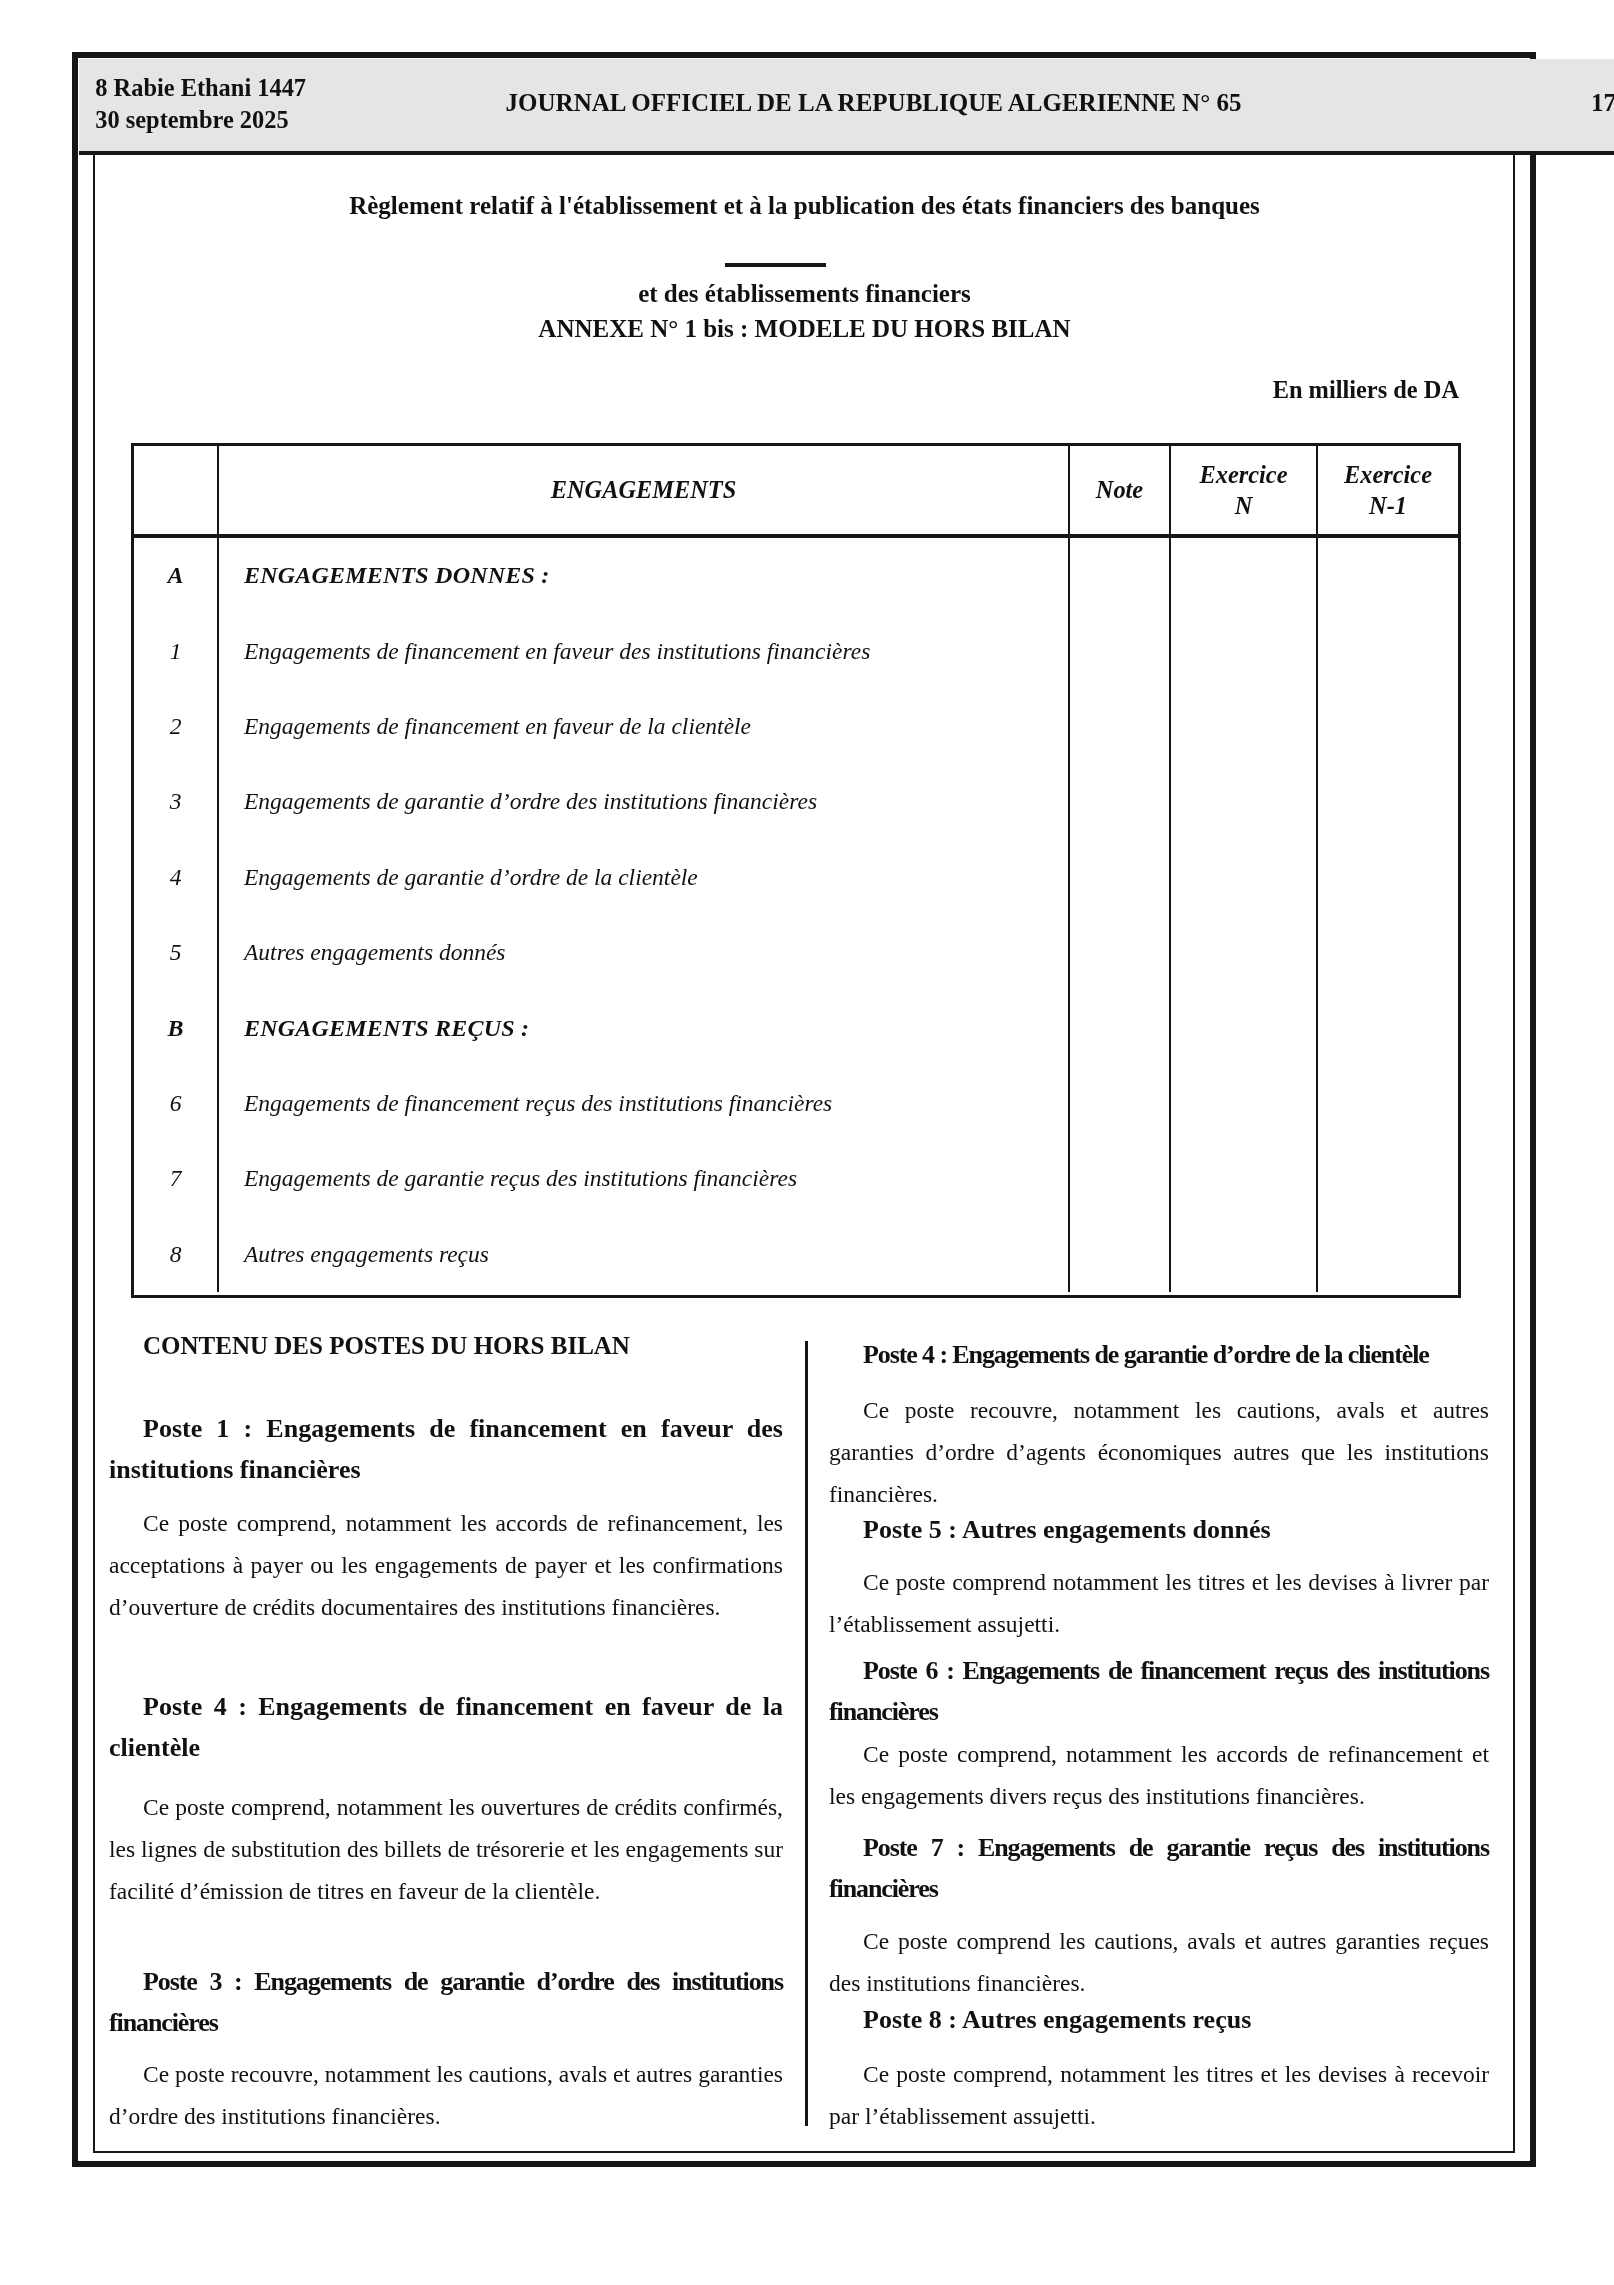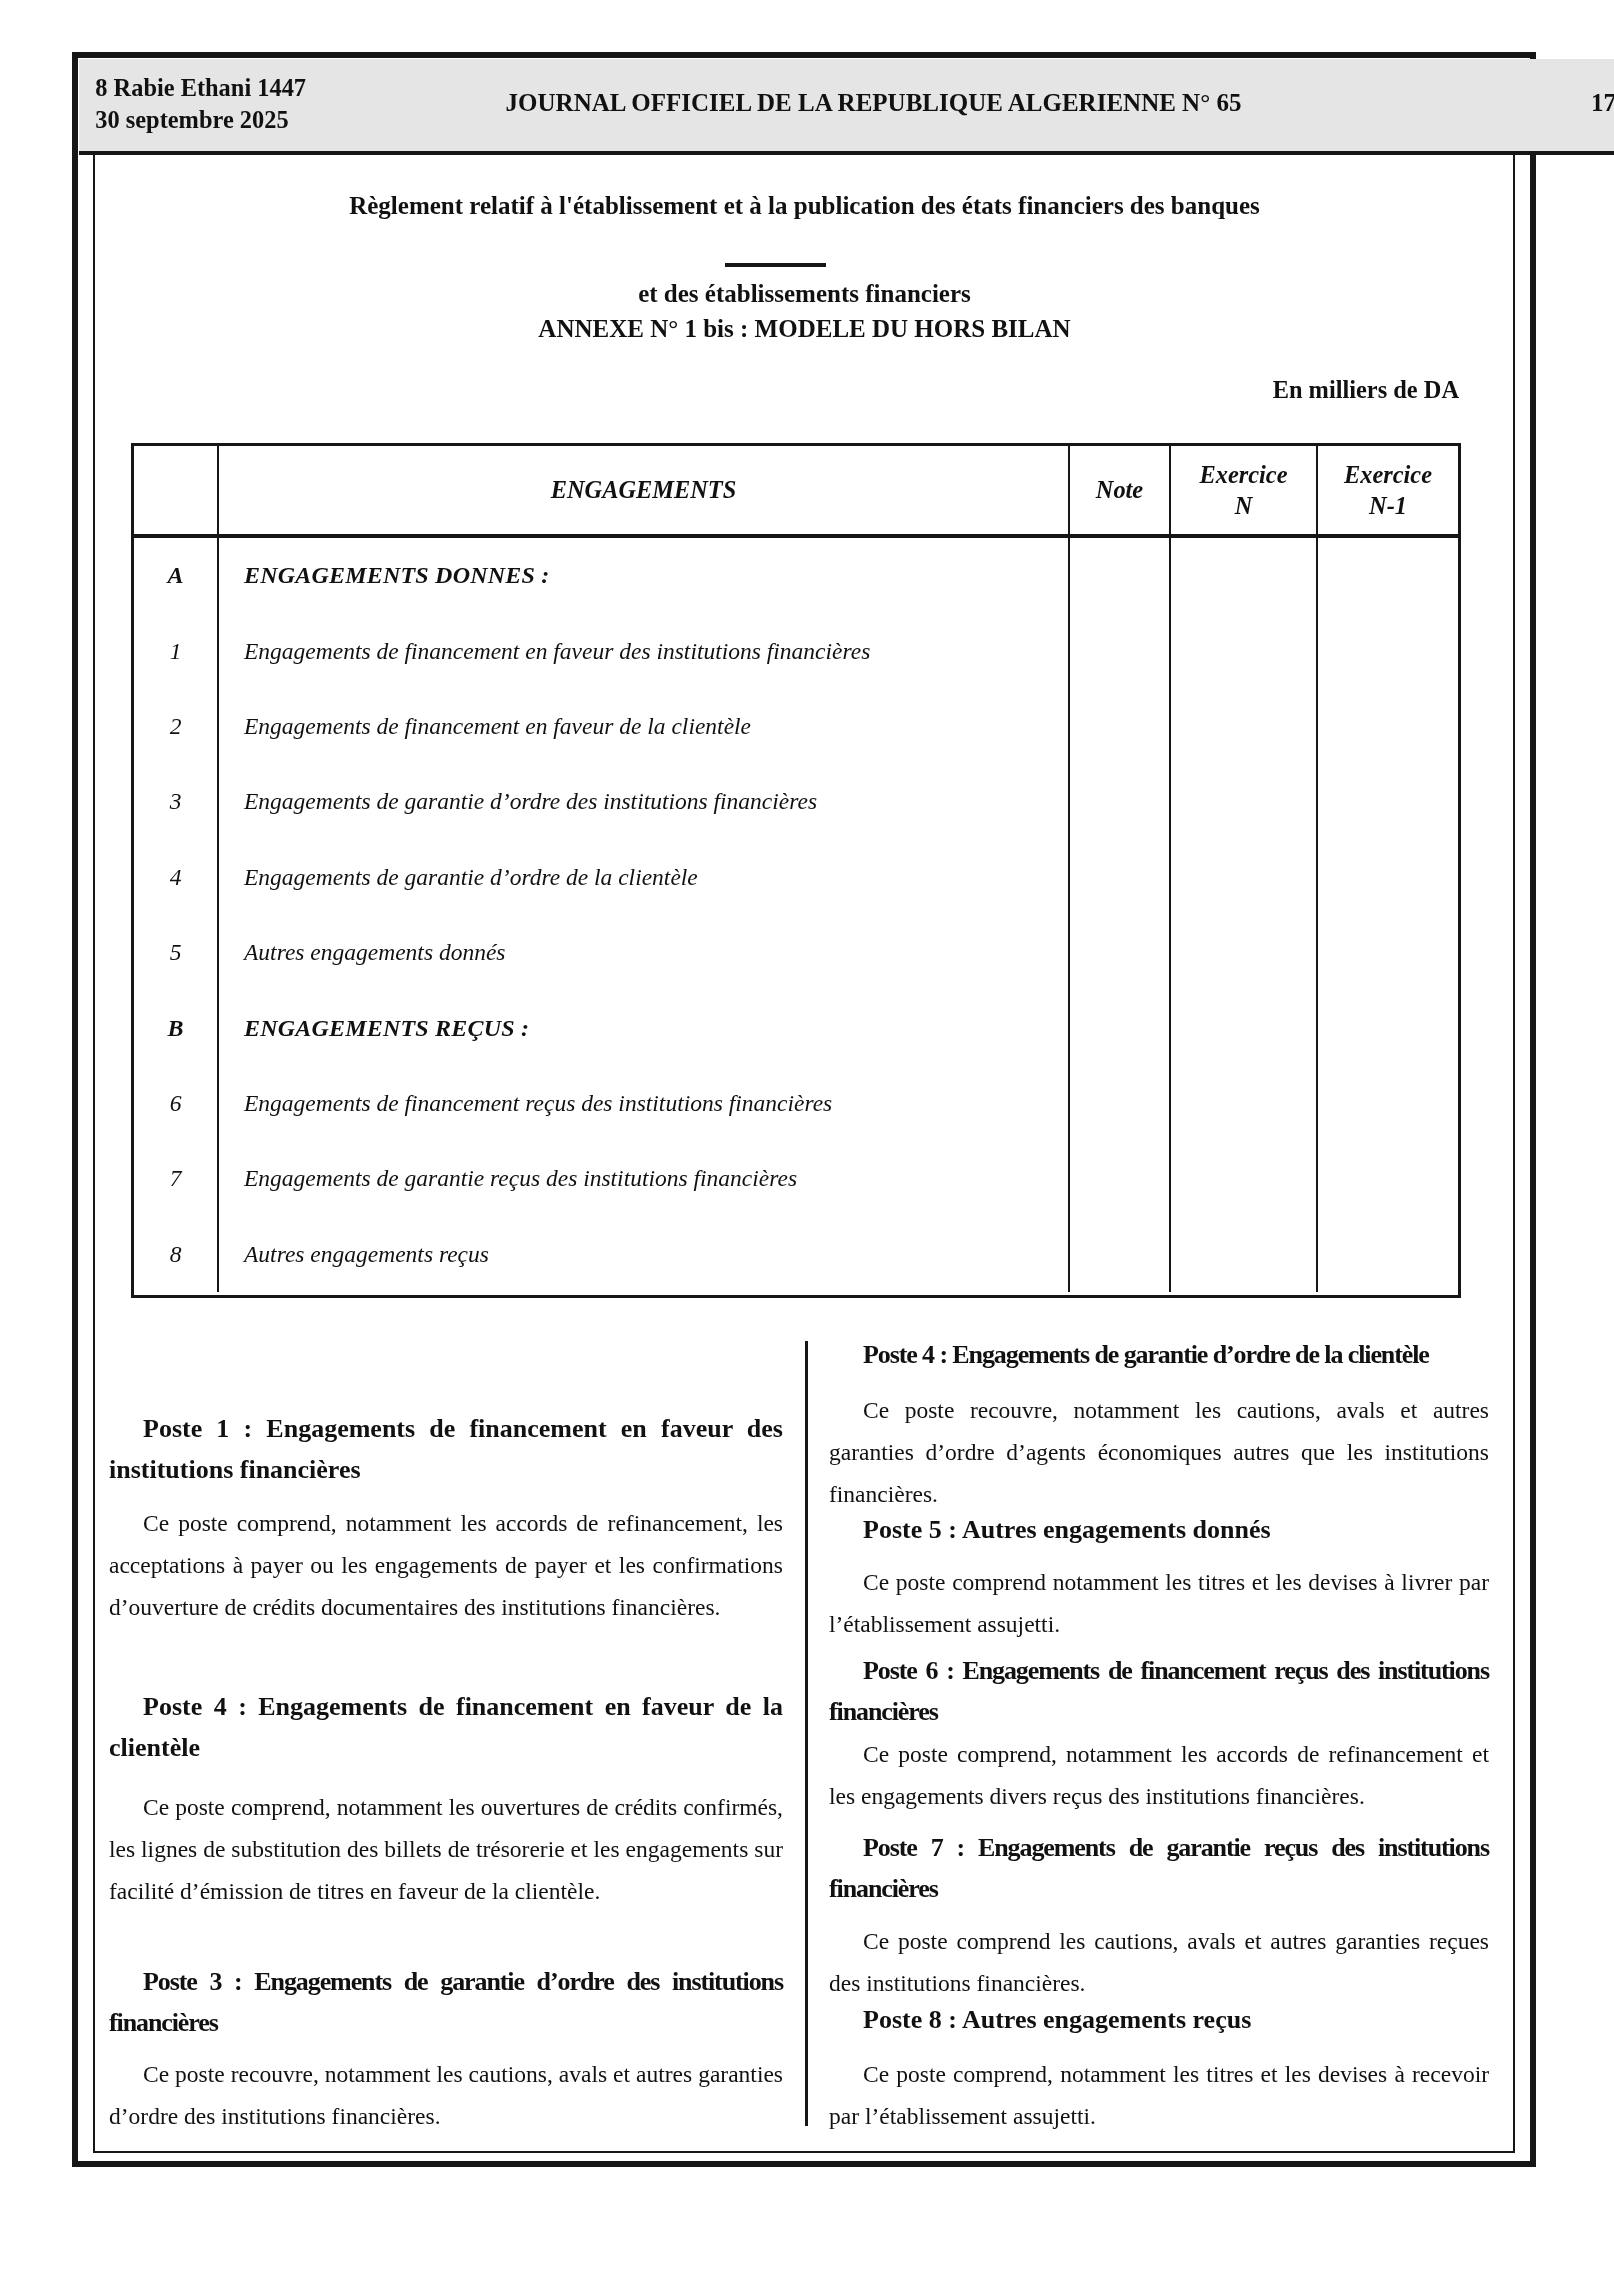--- a/index.html
+++ b/index.html
@@ -154,20 +154,21 @@
         <div class="w-main">Autres engagements reçus</div>
         <div class="w-note"></div>
         <div class="w-n"></div>
         <div class="w-n1"></div>
       </div>
     </div>
   </div>
 
   <div class="col-divider"></div>
 
+  <div class="blk lcol sec-title" style="top:1332px;">CONTENU DES POSTES DU HORS BILAN</div>
   <div class="blk lcol h" style="top:1408px;">Poste 1 : Engagements de financement en faveur des institutions financières</div>
   <div class="blk lcol p" style="top:1502px;">Ce poste comprend, notamment les accords de refinancement, les acceptations à payer ou les engagements de payer et les confirmations d’ouverture de crédits documentaires des institutions financières.</div>
   <div class="blk lcol h" style="top:1686px;">Poste 4 : Engagements de financement en faveur de la clientèle</div>
   <div class="blk lcol p" style="top:1786px;">Ce poste comprend, notamment les ouvertures de crédits confirmés, les lignes de substitution des billets de trésorerie et les engagements sur facilité d’émission de titres en faveur de la clientèle.</div>
   <div class="blk lcol h tight" style="top:1961px;">Poste 3 : Engagements de garantie d’ordre des institutions financières</div>
   <div class="blk lcol p" style="top:2053px;">Ce poste recouvre, notamment les cautions, avals et autres garanties d’ordre des institutions financières.</div>
 
   <div class="blk rcol h tight oneline" style="top:1334px;">Poste 4 : Engagements de garantie d’ordre de la clientèle</div>
   <div class="blk rcol p" style="top:1389px;">Ce poste recouvre, notamment les cautions, avals et autres garanties d’ordre d’agents économiques autres que les institutions financières.</div>
   <div class="blk rcol h" style="top:1509px;">Poste 5 : Autres engagements donnés</div>

